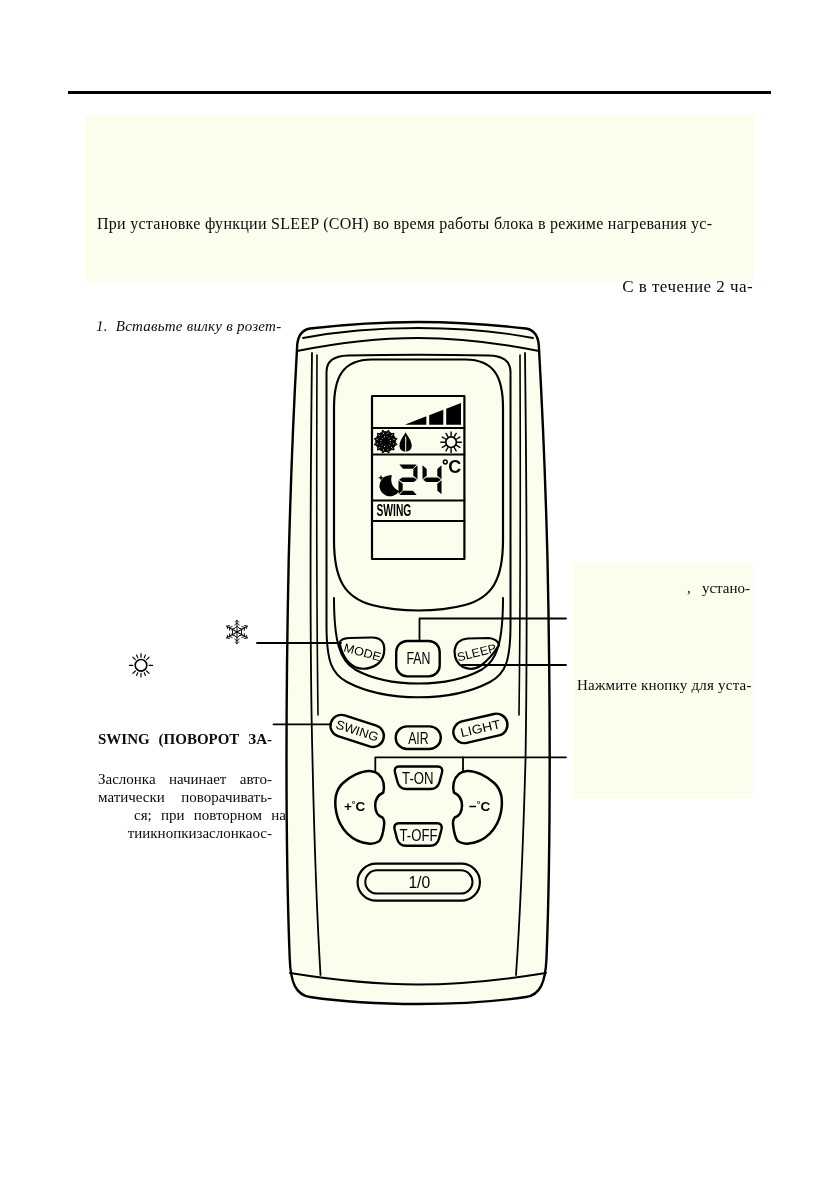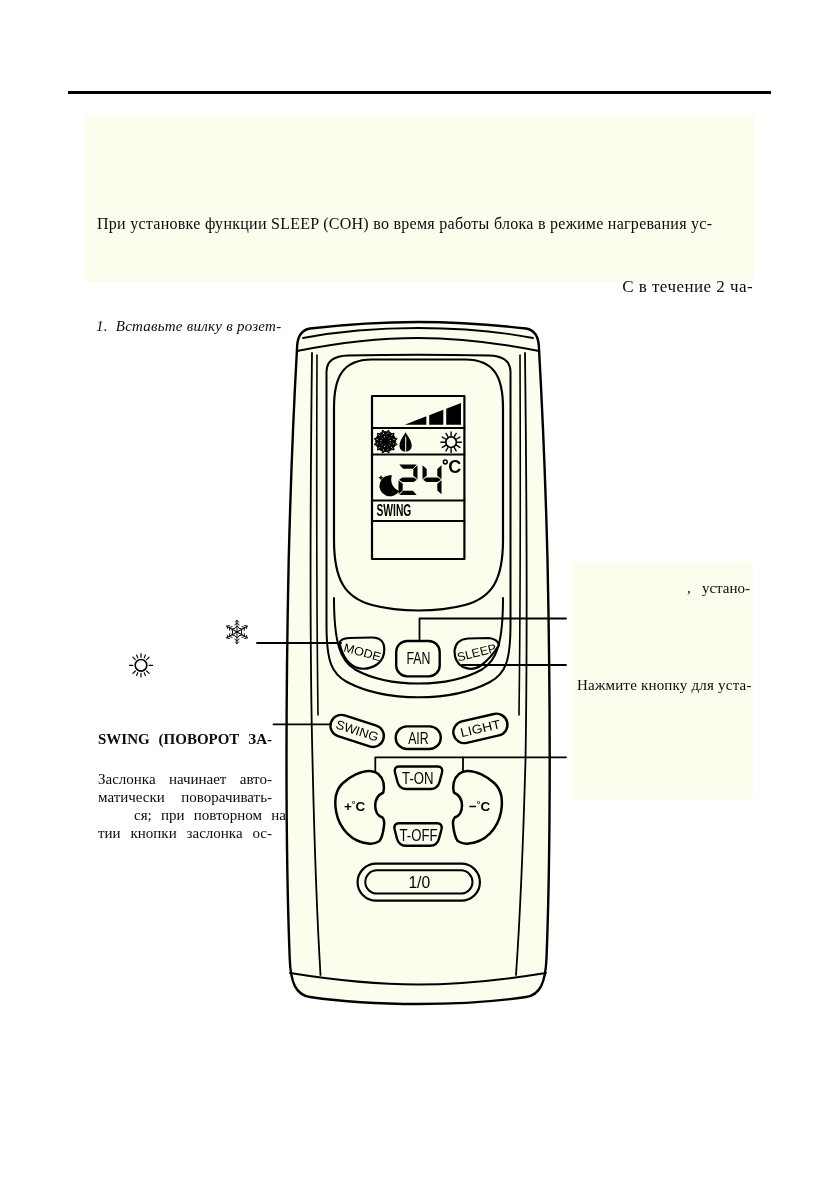--- a/index.html
+++ b/index.html
@@ -37,21 +37,21 @@
   <div class="abs jline" style="left:98px;top:787.9px;width:174px;font-size:15px;line-height:18px;text-align:right;">
     <span>матически</span>
     <span>поворачивать-</span>
   </div>
   <div class="abs jline" style="left:98px;top:805.9px;width:174px;font-size:15px;line-height:18px;margin-left:36px;">
     <span>ся;</span>
     <span>при</span>
     <span>повторном</span>
     <span>нажа-</span>
   </div>
-  <div class="abs jline" style="left:98px;top:823.9px;width:174px;font-size:15px;line-height:18px;">
+  <div class="abs jline" style="left:98px;top:823.9px;width:174px;font-size:15px;line-height:18px;justify-content:flex-end;">
     <span>тии</span>
     <span>кнопки</span>
     <span>заслонка</span>
     <span>ос-</span>
   </div>
 
   <svg class="abs" style="left:100px;top:315px;" width="680" height="700" viewBox="100 315 680 700" fill="none" stroke-linecap="round" stroke-linejoin="round">
 
     <path d="M 297,349 C 297,337 301,330 310,328.5 C 345,324.5 383,322 418,322 C 453,322 491,324.5 526,328.5 C 535,330 539,337 539,349 C 543,420 545.5,480 547.5,560 C 549.2,640 549.7,700 549.7,760 C 549.7,840 548,920 546.5,958 C 545.5,983 540,995 526,997 C 492,1002 453,1004 418,1004 C 383,1004 344,1002 310,997 C 296,995 290.5,983 289.7,958 C 288.2,920 286.5,840 286.5,760 C 286.5,700 287,640 288.7,560 C 290.7,480 293,420 297,349 Z" fill="#fdfdee" stroke="#000" stroke-width="2.4"></path>
 

